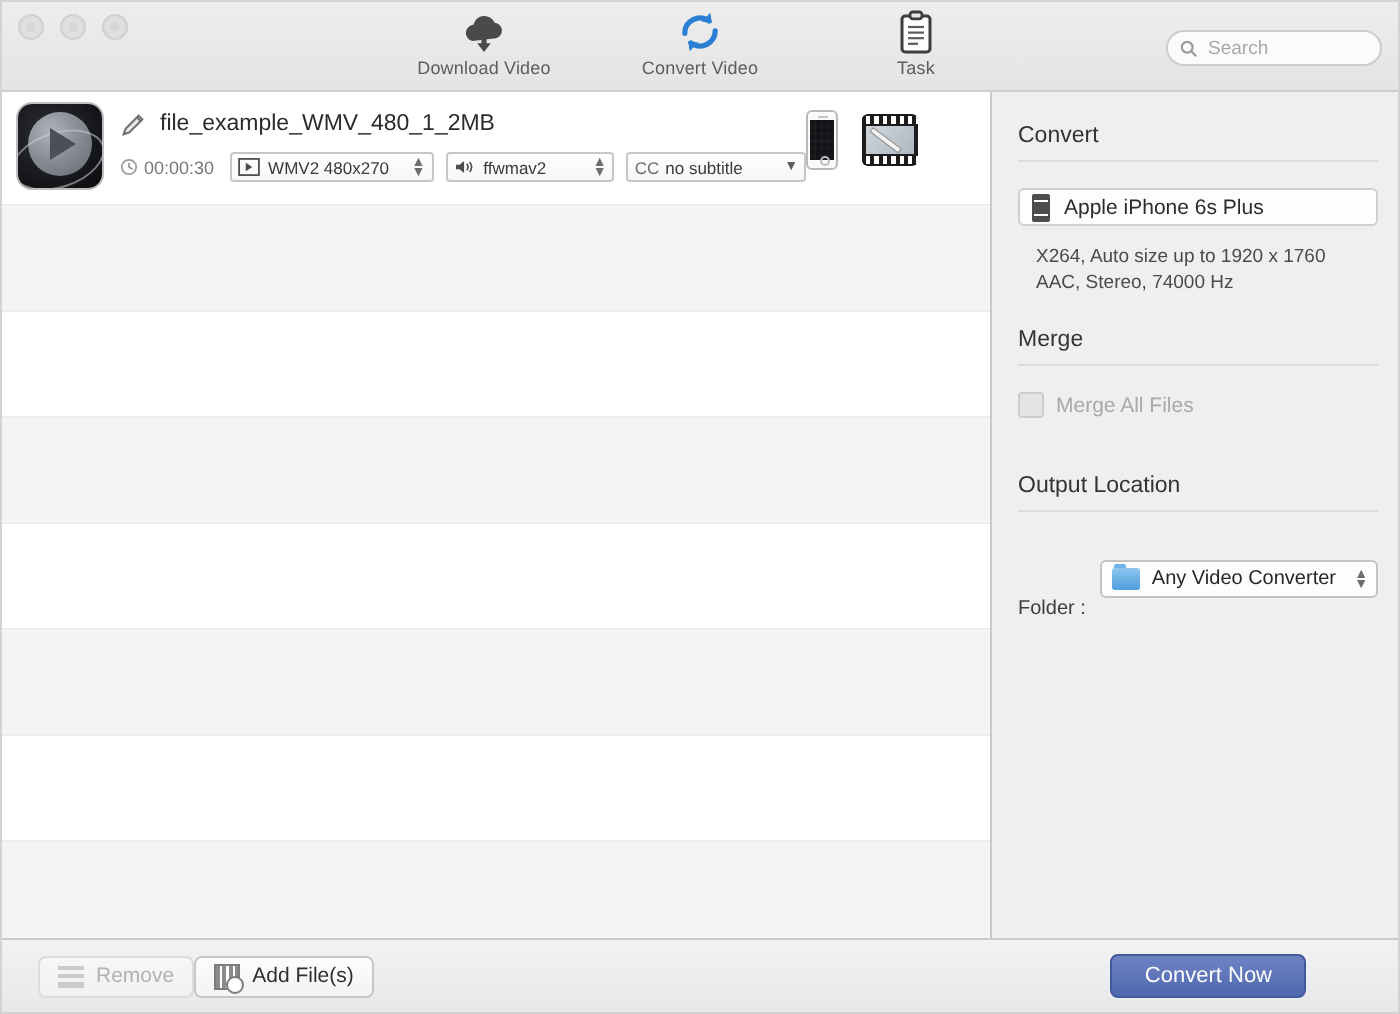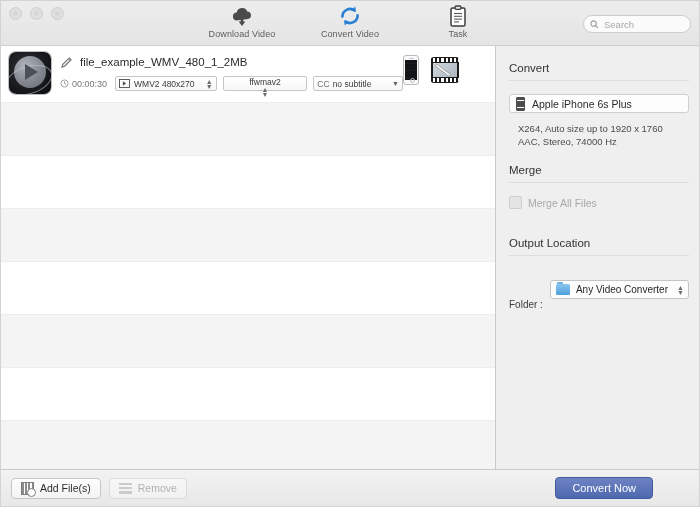--- a/index.html
+++ b/index.html
@@ -226,21 +226,21 @@
     background: linear-gradient(to bottom,#ffffff,#f6f6f6);
     display: flex;
     align-items: center;
     padding: 0 3px;
     font-size: 8.5px;
     color: #3a3a3a;
     white-space: nowrap;
   }
   .pill .ptext { margin: 0 4px 0 4px; }
   .pill.w1 { width: 102px; }
-  .pill.w2 { width: 85px; flex-direction: column; }
+  .pill.w2 { width: 85px; }
   .pill.w3 { width: 90px; }
   .pill .spacer { flex: 1 1 auto; }
   .stepper {
     display: flex;
     flex-direction: column;
     align-items: center;
     line-height: 5px;
     color: #6d6d6d;
     font-size: 7px;
   }
@@ -681,27 +681,27 @@
             <span>▲</span>
               <span>▼</span>
           </span>
         </div>
       </div>
 
     </div>
   </div>
 
   <div class="bottombar">
+    <div class="btn btn-disabled" style="margin-left:8px;">
+      <span class="remove-ico"></span>
+      <span>Remove</span>
+    </div>
     <div class="btn btn-light">
       <span class="addfile-ico"></span>
       <span>Add File(s)</span>
-    </div>
-    <div class="btn btn-disabled" style="margin-left:8px;">
-      <span class="remove-ico"></span>
-      <span>Remove</span>
     </div>
     <div class="spacer-flex"></div>
     <div class="btn btn-primary" style="margin-right:36px;">
       <span>Convert Now</span>
     </div>
   </div>
 
 </div>
 
 </body></html>

